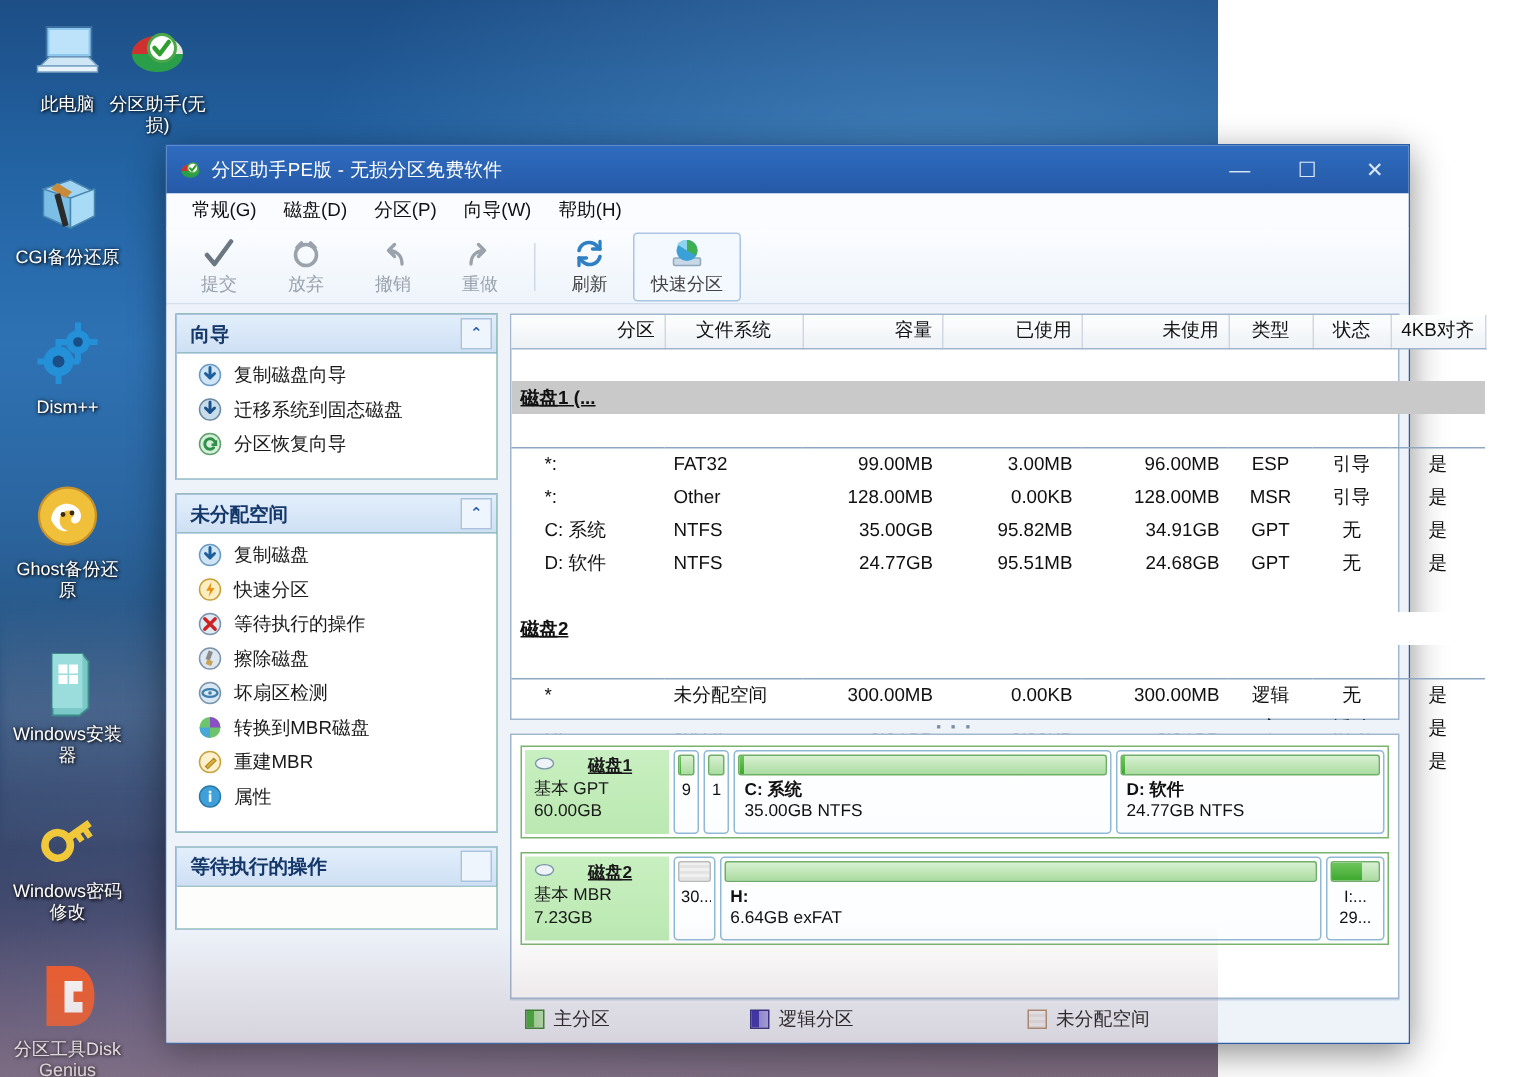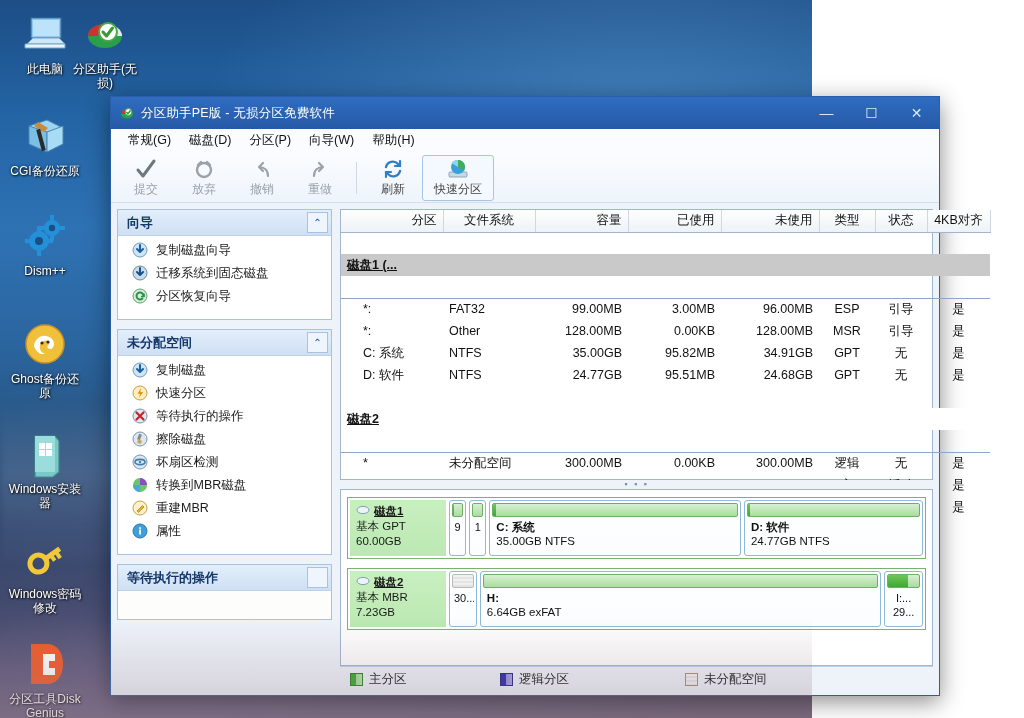--- a/index.html
+++ b/index.html
@@ -201,21 +201,21 @@
     display:flex; height: 62px; flex:0 0 62px;
     border:1px solid #7ab36f; background:#ffffff;
     padding: 2px; gap:3px;
   }
   .dinfo {
     width: 96px; flex:0 0 96px;
     background: linear-gradient(180deg,#c8efc0 0%, #bbe9b2 100%);
     padding: 4px 6px 0 6px;
     font-size: 11.5px; color:#1a1a1a; line-height:15px;
   }
-  .dinfo .dname { font-weight:bold; text-decoration:underline; display:flex; gap:4px;}
+  .dinfo .dname { font-weight:bold; text-decoration:underline; display:flex; gap:22px;}
   .part {
     border:1px solid #8fb9d6; border-radius:3px;
     background: linear-gradient(180deg,#ffffff 0%, #fbfdff 100%);
     padding: 2px; display:flex; flex-direction:column;
     overflow:hidden; position:relative; cursor:pointer;
   }
   .part .bar {
     height: 14px; flex:0 0 14px;
     border:1px solid #6fae67; border-radius:2px;
     background: linear-gradient(180deg,#d8f0d2 0%, #aadca0 100%);

